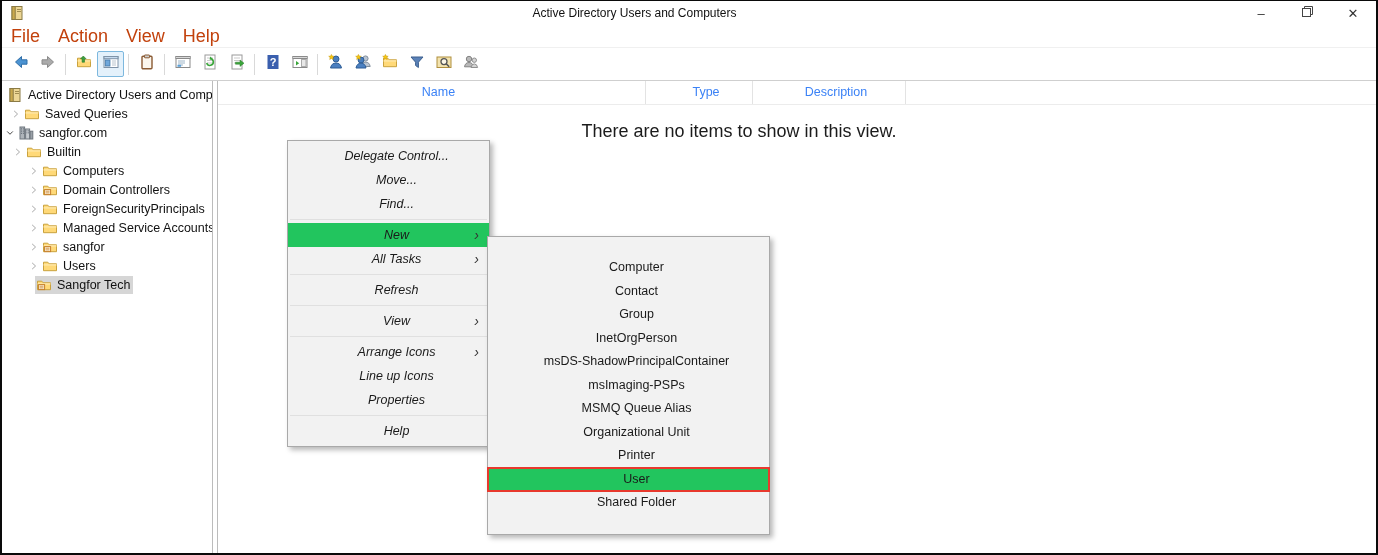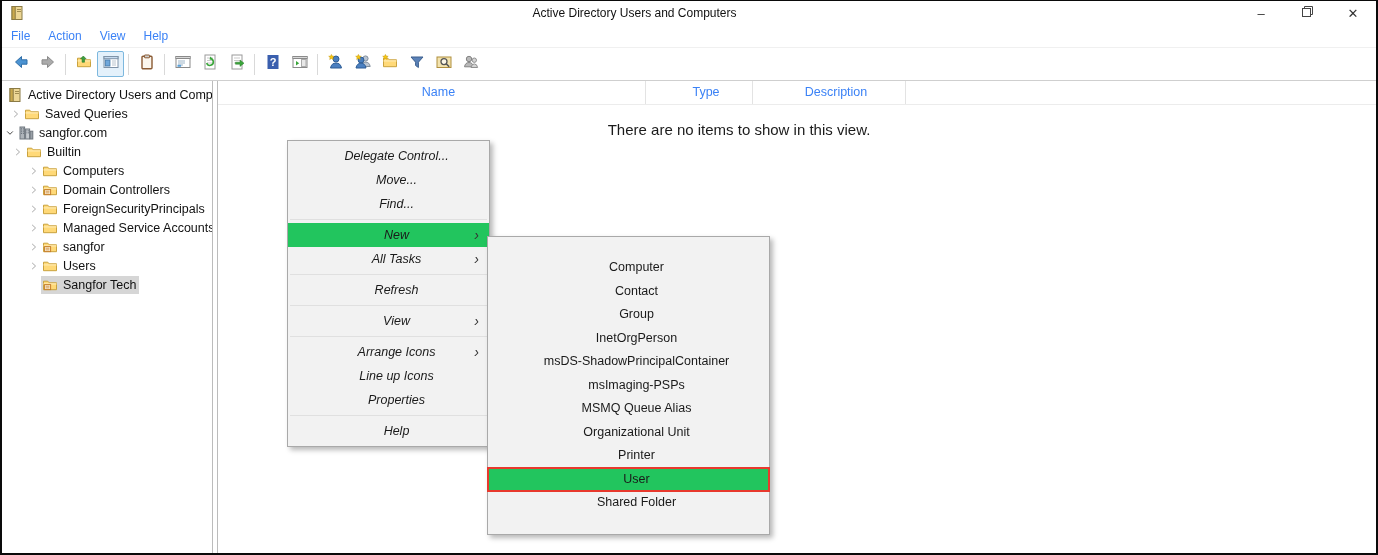--- a/index.html
+++ b/index.html
@@ -5,21 +5,21 @@
   html,body{margin:0;padding:0;background:#c9c9c9;font-family:"Liberation Sans",sans-serif;}
   .window{position:relative;width:1378px;height:555px;box-sizing:border-box;background:#ffffff;
           border:2px solid #0a0a0a;border-top-width:1px;overflow:hidden;display:flex;flex-direction:column;text-align:center;}
   
   .titlebar{height:24px;display:flex;align-items:center;padding-left:7px;font-size:12px;color:#111;flex:0 0 auto;}
   .titlebar .app-icon{width:16px;height:16px;margin-right:6px;flex:0 0 auto;}
   .titlebar .title-text{flex:1 1 auto;white-space:nowrap;overflow:hidden;}
   .win-controls{display:flex;height:100%;flex:0 0 auto;}
   .win-btn{width:46px;height:100%;display:flex;align-items:center;justify-content:center;color:#333;font-size:12px;}
   
-  .menubar{height:22px;display:flex;align-items:center;font-size:12px;color:#3b82f6;border-bottom:1px solid #f0f0f0;flex:0 0 auto;}
+  .menubar{height:22px;display:flex;align-items:center;font-size:18px;color:#c2410c;border-bottom:1px solid #f0f0f0;flex:0 0 auto;}
   .menubar-item{padding:0 9px;line-height:22px;}
   
   .toolbar{height:32px;display:flex;align-items:center;padding:0 5px;border-bottom:1px solid #cfcfcf;flex:0 0 auto;}
   .tb-btn{width:27px;height:26px;display:flex;align-items:center;justify-content:center;border:1px solid transparent;border-radius:2px;box-sizing:border-box;}
   .tb-btn.active{background:#e4f1fb;border-color:#7db8de;}
   .tb-sep{width:1px;height:21px;background:#d9d9d9;margin:0 4px;}
   
   .body{flex:1 1 auto;display:flex;min-height:0;}
   .tree-pane{width:211px;flex:0 0 auto;border-right:1px solid #bcbcbc;overflow:hidden;padding-top:4px;box-sizing:border-box;}
   .splitter{width:4px;flex:0 0 auto;border-right:1px solid #bcbcbc;background:#fff;}
@@ -27,21 +27,21 @@
   
   .tree-row{height:19px;display:flex;align-items:center;font-size:12.5px;color:#111;white-space:nowrap;}
   .tree-chevron{width:15px;height:15px;flex:0 0 auto;display:flex;align-items:center;justify-content:center;}
   .tree-icon{width:16px;height:16px;flex:0 0 auto;margin-right:5px;display:flex;align-items:center;justify-content:center;}
   .tree-content{display:flex;align-items:center;padding:0 3px 0 1px;height:18px;}
   .tree-content.selected{background:#d6d6d6;}
   
   .list-header{height:23px;display:flex;font-size:12.5px;color:#3b82f6;border-bottom:1px solid #ececec;}
   .col{line-height:23px;padding-left:14px;border-right:1px solid #e3e3e3;box-sizing:border-box;white-space:nowrap;overflow:hidden;}
   .col-fill{flex:1 1 auto;border-right:none;}
-  .empty-msg{position:absolute;left:521px;top:40px;transform:translateX(-50%);font-size:15px;color:#1b1b1b;white-space:nowrap;}
+  .empty-msg{position:absolute;left:521px;top:40px;transform:translateX(-50%);font-size:18px;color:#1b1b1b;white-space:nowrap;}
   
   .context-menu{position:absolute;left:285px;top:139px;width:203px;box-sizing:border-box;background:#f2f2f2;
      border:1px solid #a9a9a9;box-shadow:3px 3px 5px rgba(0,0,0,.28);padding:3px 0;font-size:12.5px;color:#1a1a1a;z-index:10;font-style:italic;}
   .submenu{position:absolute;left:485px;top:235px;width:283px;box-sizing:border-box;background:#f2f2f2;
      border:1px solid #a9a9a9;box-shadow:3px 3px 5px rgba(0,0,0,.28);padding:19px 0;font-size:12.5px;color:#1a1a1a;z-index:11;}
   .menu-item{position:relative;height:24px;line-height:24px;padding-left:38px;padding-right:22px;white-space:nowrap;}
   .submenu .menu-item{height:23.5px;line-height:23.5px;}
   .menu-item.highlight{background:#22c55e;}
   .menu-item.red-ring{outline:2px solid #e8392d;outline-offset:-1px;}
   .menu-arrow{position:absolute;right:10px;top:0;color:#333;font-size:14px;}
@@ -369,21 +369,21 @@
           <span class="tree-content">
             <span class="tree-icon">
               <svg width="16" height="16" viewBox="0 0 16 16">
                 <path d="M1.5 4.2 h4.3 l1.4 1.6 h7.3 v6.9 h-13 z" fill="#ffd978" stroke="#c9a23e"></path>
                 <path d="M1.5 6.9 h13" stroke="#ffeab0" stroke-width="1.2"></path>
               </svg>
             </span>
             <span>Users</span>
           </span>
         </div>
-        <div class="tree-row" style="padding-left: 24px;">
+        <div class="tree-row" style=" gap: 18px;">
           <span class="tree-chevron"></span>
           <span class="tree-content selected">
             <span class="tree-icon">
               <svg width="16" height="16" viewBox="0 0 16 16">
                 <path d="M1.5 4.2 h4.3 l1.4 1.6 h7.3 v6.9 h-13 z" fill="#ffd978" stroke="#c9a23e"></path>
                 <path d="M1.5 6.9 h13" stroke="#ffeab0" stroke-width="1.2"></path>
                 <rect x="2.6" y="7.6" width="6" height="5" fill="#fdf6e0" stroke="#c77f2a"></rect>
                 <path d="M3.7 9.2h3.8M3.7 10.9h3.8" stroke="#c77f2a" stroke-width="0.8"></path>
               </svg>
             </span>

